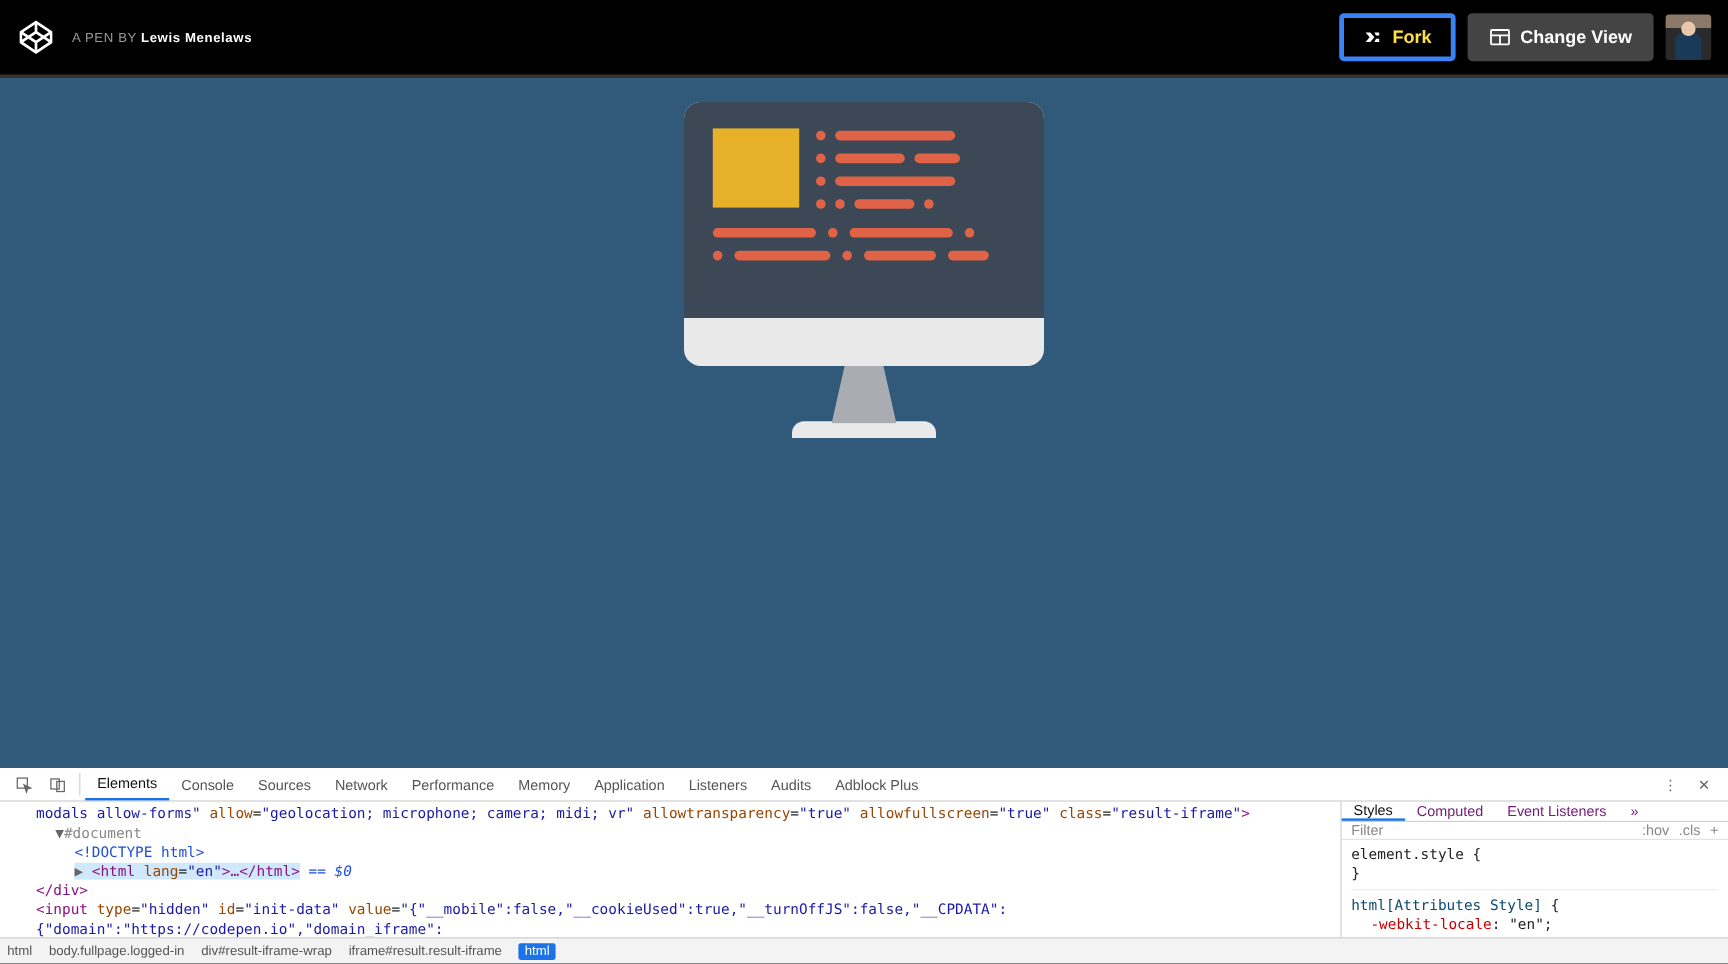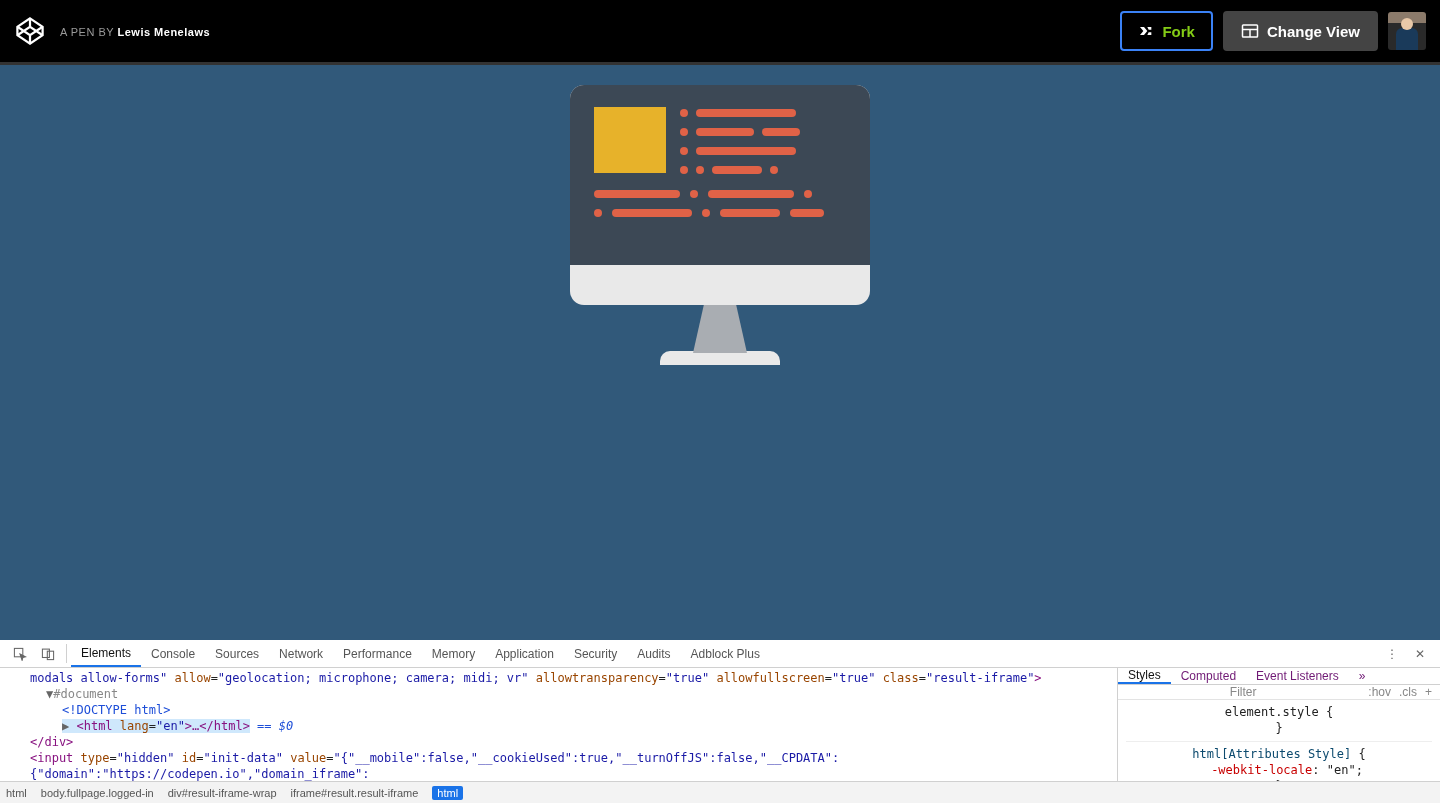--- a/index.html
+++ b/index.html
@@ -6,21 +6,21 @@
 html, body { width: 1440px; height: 803px; font-family: -apple-system, "Helvetica Neue", Arial, sans-serif; background: #000; overflow: hidden; }
 .header { height: 62px; background: #000; display: flex; align-items: center; padding: 0 14px; }
 .logo-box { width: 32px; height: 32px; display: flex; align-items: center; justify-content: center; margin-right: 14px; }
 .title-block { flex: 1; color: #fff; }
 .pen-title { font-size: 18px; font-weight: 400; letter-spacing: .2px; }
 .pen-byline { font-size: 11px; letter-spacing: .5px; color: #ccc; margin-top: 2px; }
 .pen-byline .by { color: #999; }
 .pen-byline .author { color: #fff; font-weight: 700; }
 .header-btns { display: flex; gap: 10px; align-items: center; }
 .btn { height: 40px; display: flex; align-items: center; gap: 8px; padding: 0 16px; border-radius: 4px; font-size: 15px; font-weight: 600; cursor: pointer; }
-.btn-fork { background: transparent; color: #84cc16; border: 2px solid #3b82f6; }
+.btn-fork { background: transparent; color: #fde047; border: 4px solid #3b82f6; }
 .btn-change { background: #444; color: #fff; border: 2px solid #444; }
 .avatar { width: 38px; height: 38px; border-radius: 3px; background: linear-gradient(#8b7a6a 0 30%, #2a2a2a 30% 100%); position: relative; overflow: hidden; }
 .avatar::after { content: ""; position: absolute; left: 50%; top: 6px; width: 12px; height: 12px; background: #e8c8a8; border-radius: 50%; transform: translateX(-50%); }
 .avatar::before { content: ""; position: absolute; left: 50%; top: 16px; width: 22px; height: 22px; background: #1a3a5a; border-radius: 6px 6px 0 0; transform: translateX(-50%); }
 .divider { height: 3px; background: #333; }
 .preview { height: 575px; background: #31597a; display: flex; justify-content: center; padding-top: 20px; }
 .monitor { width: 300px; display: flex; flex-direction: column; align-items: center; }
 .screen-outer { width: 300px; height: 220px; background: #e9e9e9; border-radius: 14px; overflow: hidden; }
 .screen { width: 300px; height: 180px; background: #3c4855; padding: 22px 24px; }
 .screen-row { display: flex; gap: 14px; }
@@ -42,21 +42,21 @@
 .dt-body { flex: 1; display: flex; overflow: hidden; }
 .dt-elements { flex: 1; padding: 2px 6px; overflow: hidden; line-height: 16px; border-right: 1px solid #d0d0d0; }
 .dt-elements .indent1 { padding-left: 24px; }
 .dt-elements .indent2 { padding-left: 40px; }
 .dt-elements .indent3 { padding-left: 56px; }
 .dt-elements .hl { background: #cfe8fc; display: inline; }
 .tag-p { color: #881280; }
 .attr-n { color: #994500; }
 .attr-v { color: #1a1aa6; }
 .gray { color: #1d4ed8; }
-.dt-styles { width: 322px; display: flex; flex-direction: column; text-align: center; }
+.dt-styles { width: 322px; display: flex; flex-direction: column; }
 .dt-styles-tabs { height: 26px; border-bottom: 1px solid #d0d0d0; display: flex; align-items: stretch; font-family: -apple-system, Arial, sans-serif; font-size: 12px; }
 .dt-styles-tab { padding: 0 10px; display: flex; align-items: center; color: #701a75; cursor: pointer; }
 .dt-styles-tab.active { color: #111; border-bottom: 2px solid #1a73e8; }
 .dt-filter { height: 24px; border-bottom: 1px solid #e3e3e3; display: flex; align-items: center; padding: 0 8px; gap: 8px; color: #888; font-family: -apple-system, Arial, sans-serif; font-size: 12px; }
 .dt-filter .flex { flex: 1; }
 .dt-rules { padding: 4px 8px; line-height: 16px; }
 .prop { color: #c80000; }
 .val { color: #222; }
 .dt-crumbs { height: 22px; background: #f3f3f3; border-top: 1px solid #d0d0d0; display: flex; align-items: center; padding: 0 6px; gap: 14px; font-size: 11px; color: #555; font-family: -apple-system, Arial, sans-serif; }
 .crumb-active { background: #1a73e8; color: #fff; padding: 1px 5px; border-radius: 2px; }
@@ -163,21 +163,21 @@
         </svg>
     </div>
     <div style="width:1px;background:#d0d0d0;margin:4px 4px"></div>
     <div class="dt-tab active">Elements</div>
     <div class="dt-tab">Console</div>
     <div class="dt-tab">Sources</div>
     <div class="dt-tab">Network</div>
     <div class="dt-tab">Performance</div>
     <div class="dt-tab">Memory</div>
     <div class="dt-tab">Application</div>
-    <div class="dt-tab">Security</div>
+    <div class="dt-tab">Listeners</div>
     <div class="dt-tab">Audits</div>
     <div class="dt-tab">Adblock Plus</div>
     <div class="dt-spacer"></div>
     <div class="dt-icon-btn">⋮</div>
     <div class="dt-icon-btn">✕</div>
   </div>
   <div class="dt-body">
     <div class="dt-elements">
       <div class="indent1"><span class="attr-v">modals allow-forms" </span><span class="attr-n">allow</span>=<span class="attr-v">"geolocation; microphone; camera; midi; vr"</span> <span class="attr-n">allowtransparency</span>=<span class="attr-v">"true"</span> <span class="attr-n">allowfullscreen</span>=<span class="attr-v">"true"</span> <span class="attr-n">class</span>=<span class="attr-v">"result-iframe"</span><span class="tag-p">&gt;</span></div>
       <div class="indent2"><span style="color:#666">▼</span><span style="color:#888">#document</span></div>

